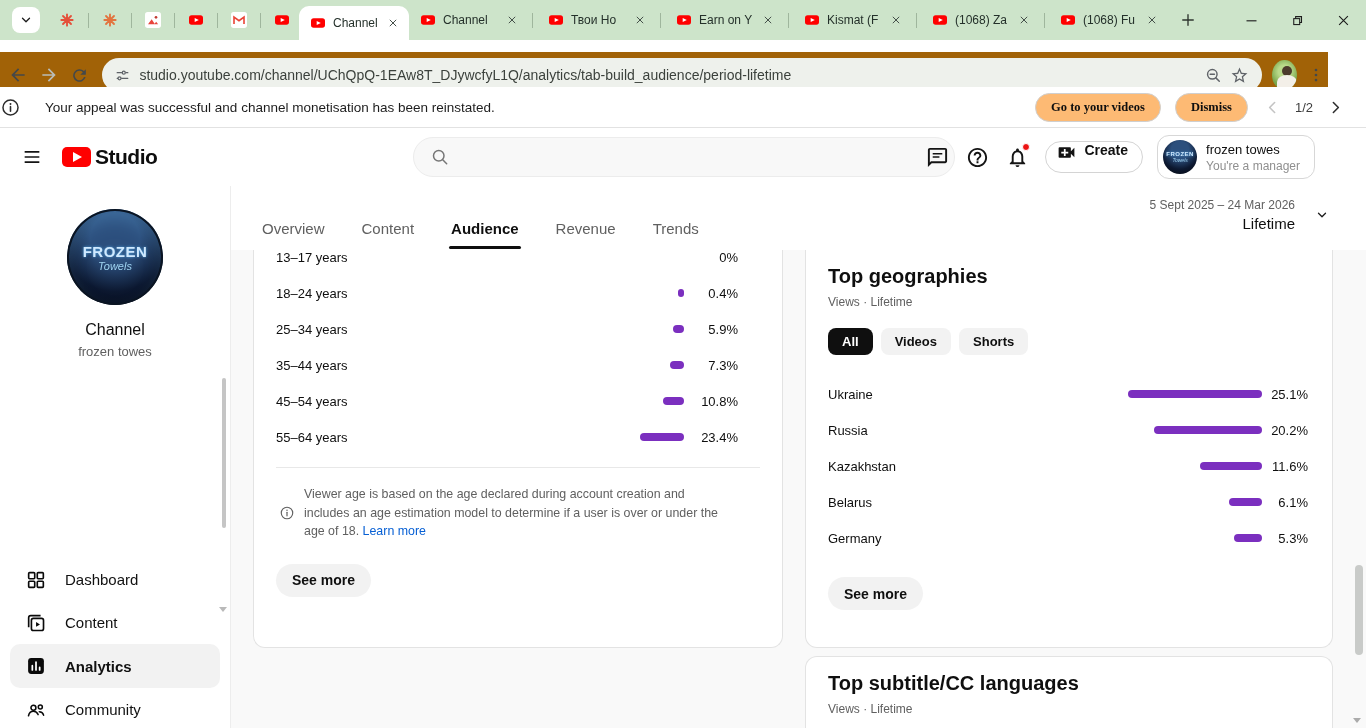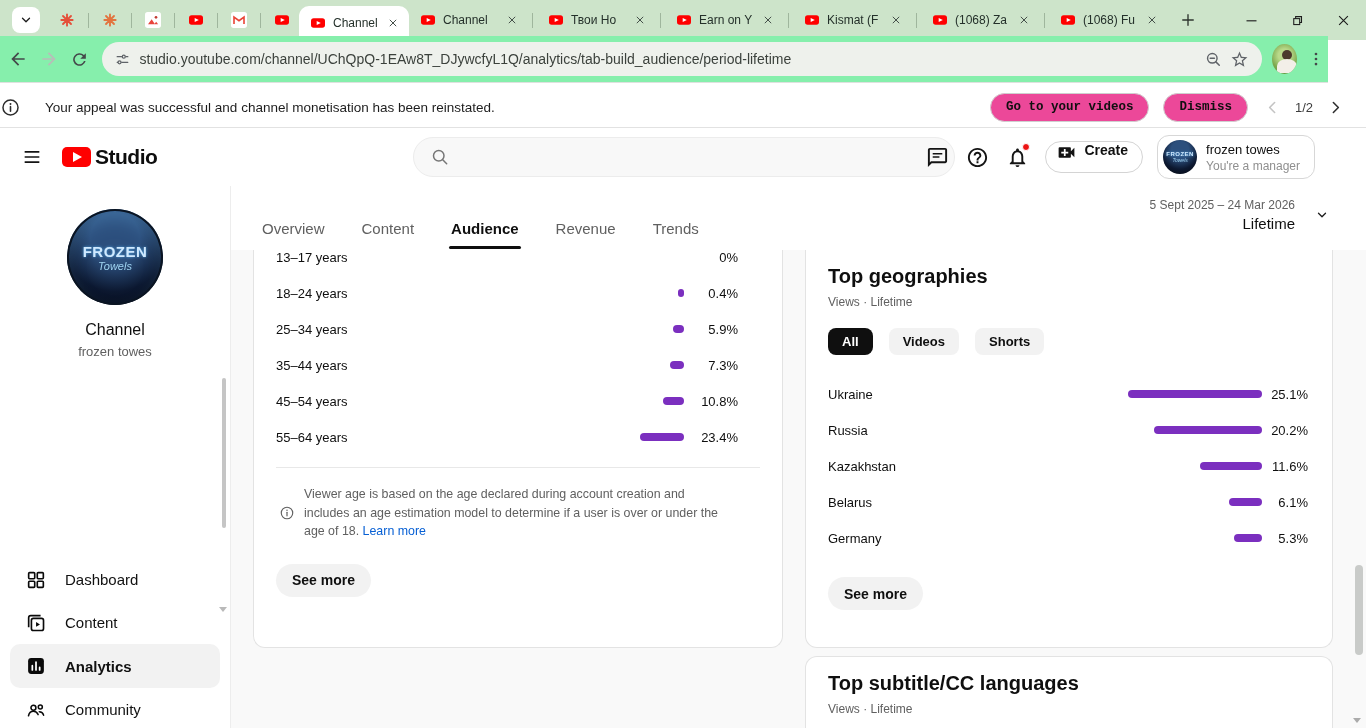--- a/index.html
+++ b/index.html
@@ -15,34 +15,34 @@
 .pinned-tab{width:34px;height:32px;display:flex;align-items:center;justify-content:center;border-radius:8px}
 .tab-sep{width:1px;height:15px;background:#9fb69d;margin:0 4px}
 .tab{display:flex;align-items:center;height:32px;width:119px;padding:0 8px 0 11px;border-radius:8px;color:#1f2421}
 .tab.active{background:#fff;height:34px;border-radius:10px 10px 0 0;align-self:flex-end;width:110px;box-shadow:0 1px 0 #fff}
 .tlabel{font-size:12px;margin-left:7px;white-space:nowrap;overflow:hidden;flex:1 1 auto;color:#24302a}
 .tclose{width:16px;height:16px;border-radius:50%;display:flex;align-items:center;justify-content:center;flex:0 0 16px}
 #newtab{width:28px;height:28px;display:flex;align-items:center;justify-content:center;border-radius:50%;margin-left:6px}
 #wincontrols{margin-left:auto;display:flex;height:40px}
 .winbtn{width:46px;height:40px;display:flex;align-items:center;justify-content:center}
 
-#urlrow{position:absolute;left:0;top:36px;width:1328px;height:47px;background:#86efac;border-bottom:1px solid #dfe1df;display:flex;align-items:center}
+#urlrow{position:absolute;left:0;top:52px;width:1328px;height:47px;background:#a16207;border-bottom:1px solid #dfe1df;display:flex;align-items:center}
 .navbtn{width:30px;height:30px;display:flex;align-items:center;justify-content:center;border-radius:50%;margin-left:6px}
 #omnibox{height:34px;flex:0 0 1160px;margin-left:10px;background:#eef1ec;border-radius:17px;display:flex;align-items:center;padding:0 10px 0 12px}
 #urltext{font-size:14px;color:#3b413c;white-space:nowrap;overflow:hidden;flex:1 1 auto;margin-left:8px}
 .omni-ic{width:26px;height:26px;display:flex;align-items:center;justify-content:center;border-radius:50%;flex:0 0 26px}
 #chrome-avatar{width:30px;height:30px;border-radius:50%;margin-left:10px;background:radial-gradient(circle at 50% 38%,#b9d98a 0 28%,#7ca84e 62%,#5d8c3c 100%);position:relative;overflow:hidden}
 #chrome-avatar:before{content:"";position:absolute;left:10px;top:6px;width:10px;height:10px;border-radius:50%;background:#4c3a2c}
 #chrome-avatar:after{content:"";position:absolute;left:5px;top:15px;width:20px;height:14px;border-radius:50% 50% 0 0;background:#f3efe8}
 
 
 #banner{position:absolute;left:0;top:87px;width:1366px;height:41px;background:#fff;border-bottom:1px solid #e2e2e2;display:flex;align-items:center}
 #banner-text{font-size:13.5px;color:#1d1d1d;margin-left:24px}
 #banner-actions{margin-left:auto;display:flex;align-items:center;margin-right:22px}
-.pillbtn{height:29px;border:1px solid #cfcfcf;border-radius:15px;background:#ec4899;font-family:Liberation Mono, monospace;font-size:12.5px;font-weight:700;color:#0f0f0f;padding:0 15px;margin-left:14px}
+.pillbtn{height:29px;border:1px solid #cfcfcf;border-radius:15px;background:#fdba74;font-family:Liberation Serif, serif;font-size:12.5px;font-weight:700;color:#0f0f0f;padding:0 15px;margin-left:14px}
 #pager{display:flex;align-items:center;margin-left:16px}
 #pager-count{font-size:13px;color:#3d3d3d;margin:0 14px}
 
 
 #appheader{position:absolute;left:0;top:128px;width:1336px;height:58px;background:#fff;display:flex;align-items:center}
 #hamburger{width:40px;height:40px;display:flex;align-items:center;justify-content:center;margin-left:12px;border-radius:50%}
 #logo{display:flex;align-items:center;margin-left:10px}
 #logo-badge{width:29px;height:20px;background:#f00;border-radius:5px;display:flex;align-items:center;justify-content:center}
 #logo-badge:before{content:"";border-left:9px solid #fff;border-top:5.5px solid transparent;border-bottom:5.5px solid transparent;margin-left:2px}
 #logo-text{font-size:21px;font-weight:700;letter-spacing:-.5px;margin-left:4px;color:#0d0d0d}
@@ -111,21 +111,21 @@
 #age-divider{border-top:1px solid #e8e8e8;margin:12px 22px 0}
 #age-footnote{display:flex;margin:17px 22px 0 25px}
 #age-footnote .ic{flex:0 0 16px;margin-top:1px;color:#606060}
 #footnote-text{margin-left:9px;width:424px;font-size:12.4px;line-height:18.5px;color:#606060}
 a.learnmore{color:#065fd4;text-decoration:none}
 .seemore{display:inline-block;height:33px;border:none;border-radius:17px;background:#f2f2f2;font-family:inherit;font-size:14px;font-weight:700;color:#0f0f0f;padding:0 16px;margin:23px 0 0 22px}
 #geo-card .seemore{margin:21px 0 0 22px}
 
 .card-title{font-size:20px;font-weight:700;color:#0f0f0f;padding:15px 22px 0}
 .card-sub{font-size:12px;color:#606060;padding:7px 22px 0}
-#geo-chips{display:flex;gap:16px;margin:19px 0 0 22px}
+#geo-chips{display:flex;gap:8px;margin:19px 0 0 22px}
 .chip{height:27px;border-radius:8px;background:#f2f2f2;border:none;font-family:inherit;font-size:13px;font-weight:700;color:#0f0f0f;padding:0 14px}
 .chip.active{background:#0f0f0f;color:#fff}
 #geo-rows{margin-top:21px}
 
 
 #pg-scroll-up{position:absolute;right:5px;top:190px;width:0;height:0;border-left:4px solid transparent;border-right:4px solid transparent;border-bottom:5px solid #ababab}
 #pg-scroll-thumb{position:absolute;right:3px;top:565px;width:8px;height:90px;background:#c9cbc9;border-radius:4px}
 #pg-scroll-dn{position:absolute;right:5px;top:718px;width:0;height:0;border-left:4px solid transparent;border-right:4px solid transparent;border-top:5px solid #ababab}
 </style>
 </head>

